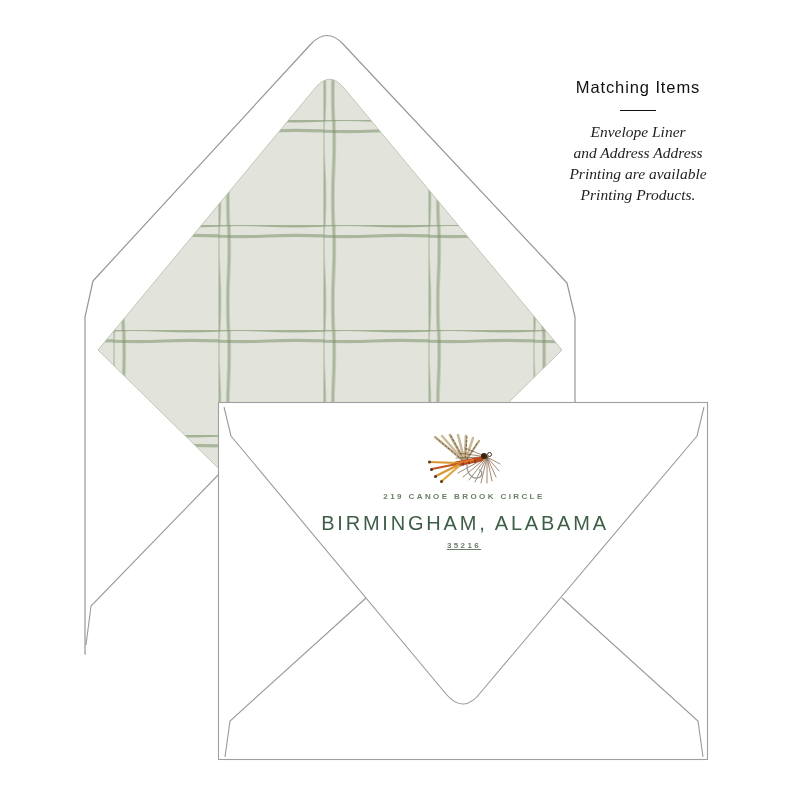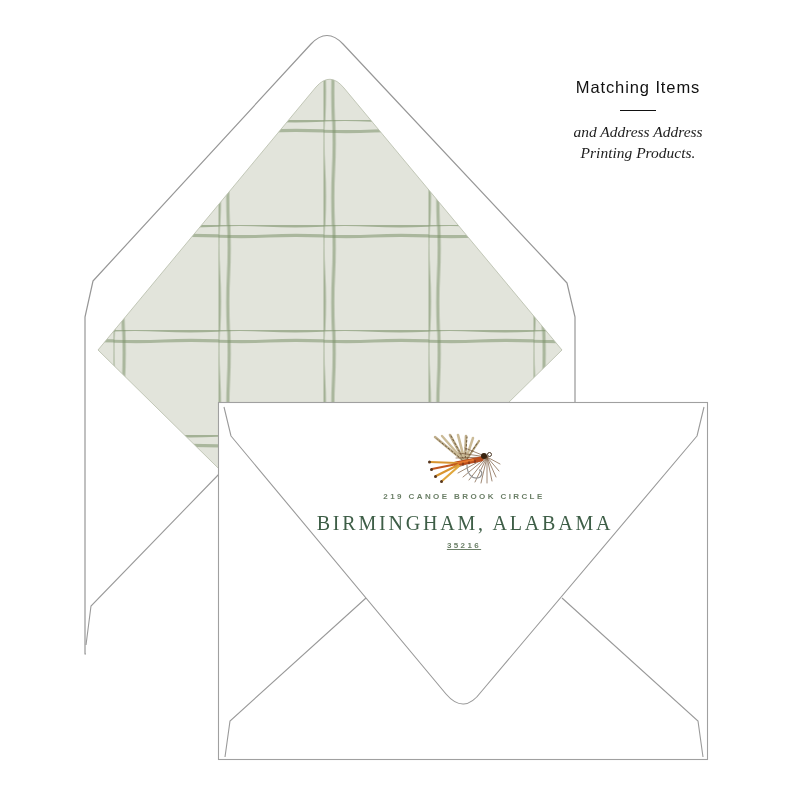--- a/index.html
+++ b/index.html
@@ -52,21 +52,21 @@
     font-family: "Liberation Sans", sans-serif;
     font-size: 8px;
     font-weight: 600;
     letter-spacing: 2.4px;
     color: #6b7f67;
     white-space: nowrap;
   }
   .addr-city {
     position: absolute;
     transform: translateX(-50%);
-    font-family: Liberation Serif, serif;
+    font-family: Liberation Sans, sans-serif;
     font-size: 20px;
     font-weight: 400;
     letter-spacing: 2.8px;
     color: #3e5e47;
     white-space: nowrap;
   }
 </style>
 </head>
 <body>
 
@@ -151,21 +151,23 @@
 
         <circle cx="61" cy="23" r="3" fill="#38230f"></circle>
         <circle cx="66.5" cy="21.5" r="2" fill="none" stroke="#38230f" stroke-width="0.9"></circle>
       </g>
     </g>
   </svg>
 
   <div class="matching-block">
     <div class="matching-title">Matching Items</div>
     <div class="matching-divider"></div>
+    <div class="matching-line">Envelope Liner</div>
     <div class="matching-line">and Address Address</div>
+    <div class="matching-line">Printing are available</div>
     <div class="matching-line">Printing Products.</div>
   </div>
 
   <div class="addr-street" style="left:464px; top:492px;">219 CANOE BROOK CIRCLE</div>
   <div class="addr-city" style="left:465px; top:512px;">BIRMINGHAM, ALABAMA</div>
   <div class="addr-zip" style="left:464px; top:541px;text-decoration:underline;">35216</div>
 
 </div>
 
 </body></html>

